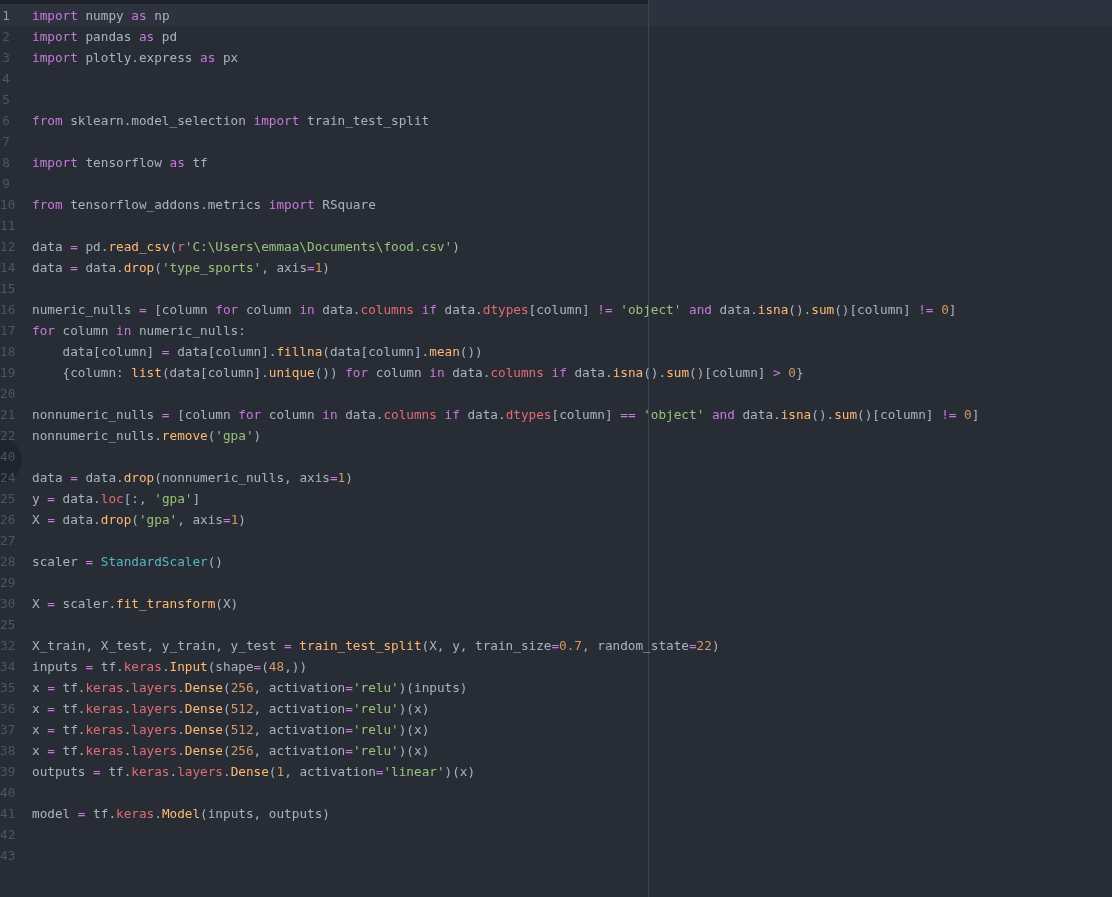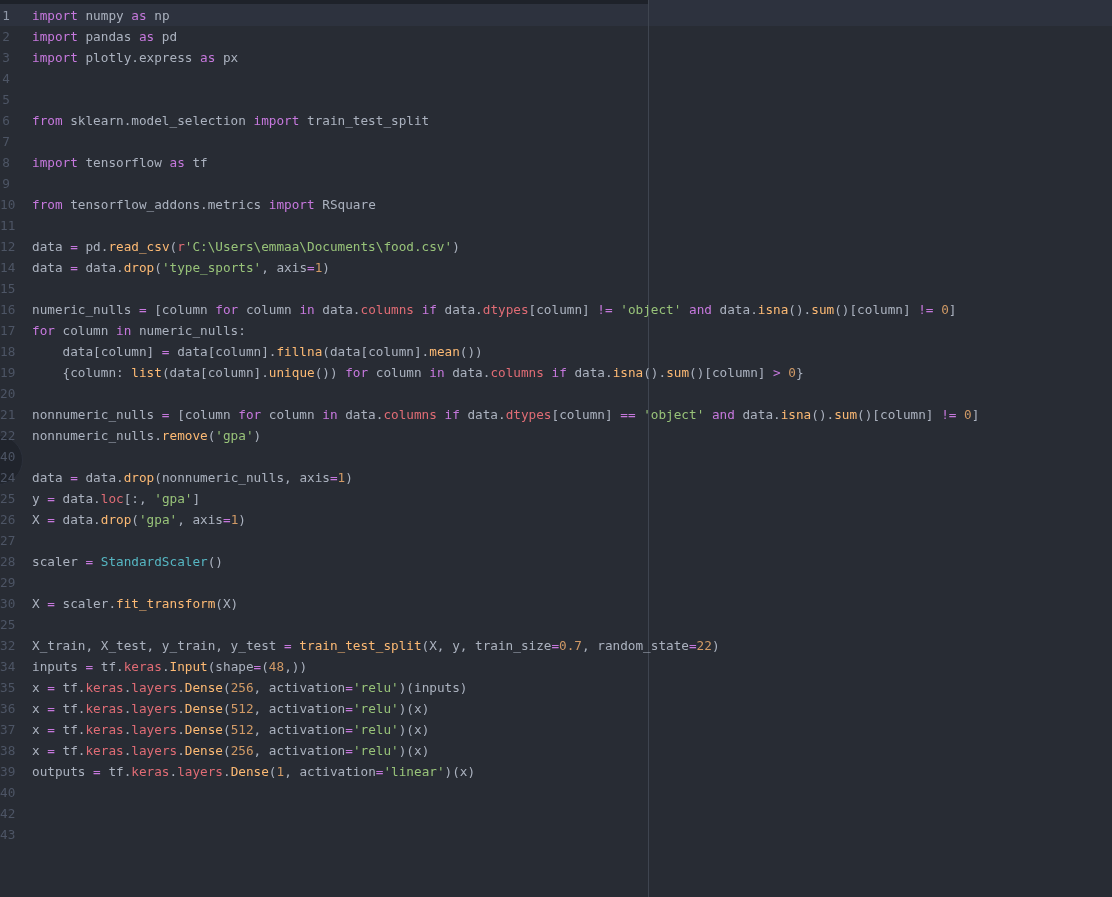--- a/index.html
+++ b/index.html
@@ -205,20 +205,24 @@
       </div>
       <div class="line">
         <span class="gutter">39</span>
         <span class="content"><span class="tk-txt">outputs </span><span class="tk-op">=</span><span class="tk-txt"> tf.</span><span class="tk-attr">keras</span><span class="tk-txt">.</span><span class="tk-attr">layers</span><span class="tk-txt">.</span><span class="tk-fn">Dense</span><span class="tk-txt">(</span><span class="tk-num">1</span><span class="tk-txt">, activation</span><span class="tk-op">=</span><span class="tk-str">'linear'</span><span class="tk-txt">)(x)</span></span>
       </div>
       <div class="line">
         <span class="gutter">40</span>
         <span class="content"></span>
       </div>
       <div class="line">
+        <span class="gutter">41</span>
+        <span class="content"><span class="tk-txt">model </span><span class="tk-op">=</span><span class="tk-txt"> tf.</span><span class="tk-attr">keras</span><span class="tk-txt">.</span><span class="tk-fn">Model</span><span class="tk-txt">(inputs, outputs)</span></span>
+      </div>
+      <div class="line">
         <span class="gutter">42</span>
         <span class="content"></span>
       </div>
       <div class="line">
         <span class="gutter">43</span>
         <span class="content"></span>
       </div>
     </div>
 </div>
 

